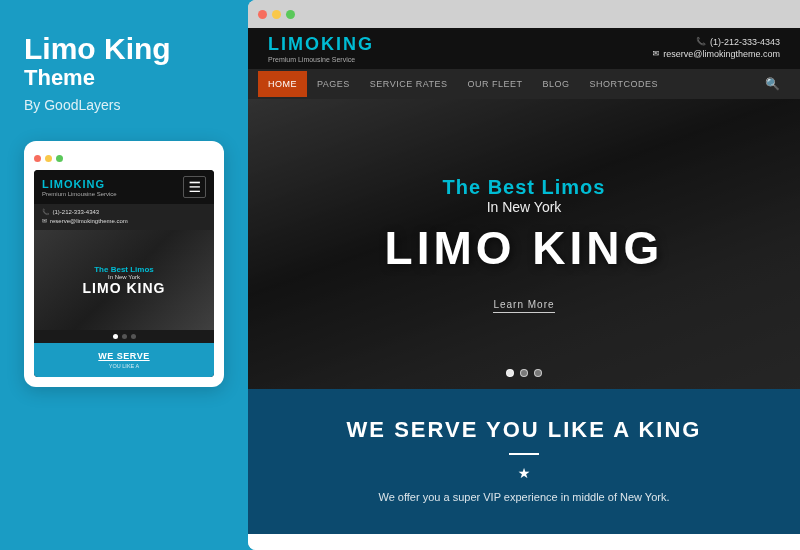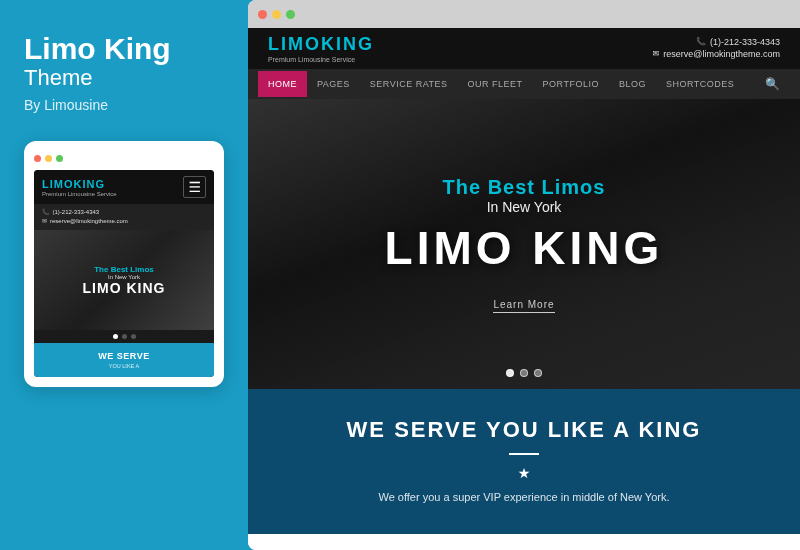--- a/index.html
+++ b/index.html
@@ -22,21 +22,21 @@
     }
 
     .theme-title {
       font-size: 30px;
       font-weight: 900;
       color: #fff;
       line-height: 1.1;
     }
     .theme-subtitle {
       font-size: 22px;
-      font-weight: 400;
+      font-weight: 700;
       color: #fff;
       margin-bottom: 6px;
     }
     .theme-author {
       font-size: 14px;
       color: rgba(255,255,255,0.85);
       margin-bottom: 28px;
     }
 
     
@@ -161,20 +161,21 @@
       background: #1a9cc4;
       padding: 8px;
       text-align: center;
     }
     .mobile-serve-title {
       font-size: 9px;
       font-weight: 900;
       color: #fff;
       text-transform: uppercase;
       letter-spacing: 0.5px;
+      text-decoration: underline;
     }
     .mobile-serve-sub {
       font-size: 5.5px;
       color: rgba(255,255,255,0.8);
       margin-top: 2px;
     }
 
     
     .right-panel {
       position: absolute;
@@ -251,21 +252,21 @@
     }
     .nav-item {
       padding: 8px 10px;
       font-size: 9px;
       color: #aaa;
       text-transform: uppercase;
       cursor: pointer;
       letter-spacing: 0.5px;
     }
     .nav-item.active {
-      background: #be185d;
+      background: #c2410c;
       color: #fff;
     }
     .nav-search {
       margin-left: auto;
       color: #aaa;
       font-size: 12px;
       padding: 8px 10px;
     }
 
     
@@ -373,21 +374,21 @@
       line-height: 1.5;
     }
   </style>
 </head>
 <body>
 
 <div class="left-panel">
   <div>
     <div class="theme-title">Limo King</div>
     <div class="theme-subtitle">Theme</div>
-    <div class="theme-author">By Limousine</div>
+    <div class="theme-author">By GoodLayers</div>
   </div>
 
   <div class="mobile-mockup">
     <div class="mockup-dots">
       <div class="mockup-dot"></div>
       <div class="mockup-dot"></div>
       <div class="mockup-dot"></div>
     </div>
     <div class="mobile-browser">
       <div class="mobile-header">
@@ -455,21 +456,20 @@
           <span>reserve@limokingtheme.com</span>
         </div>
       </div>
     </div>
 
     <div class="site-nav">
       <div class="nav-item active">HOME</div>
       <div class="nav-item">PAGES</div>
       <div class="nav-item">SERVICE RATES</div>
       <div class="nav-item">OUR FLEET</div>
-      <div class="nav-item">PORTFOLIO</div>
       <div class="nav-item">BLOG</div>
       <div class="nav-item">SHORTCODES</div>
       <div class="nav-search">🔍</div>
     </div>
 
     <div class="site-hero">
       <div class="hero-bg"></div>
       <div class="hero-overlay"></div>
       <div class="hero-content">
         <div class="hero-best-limos">The Best Limos</div>

